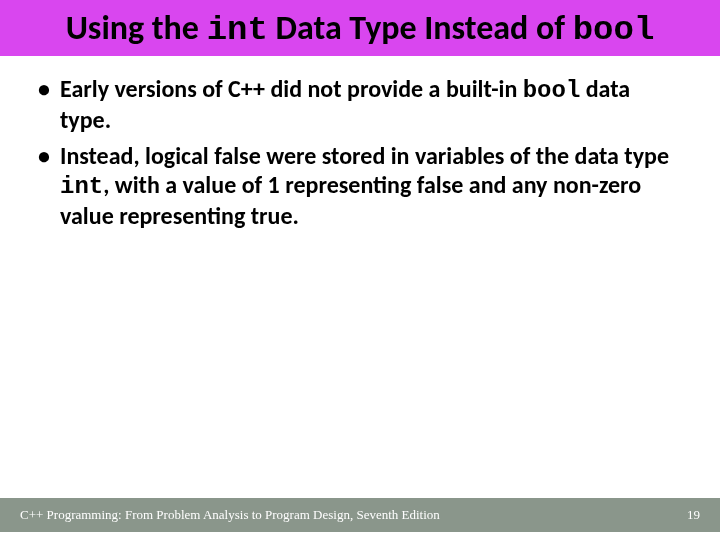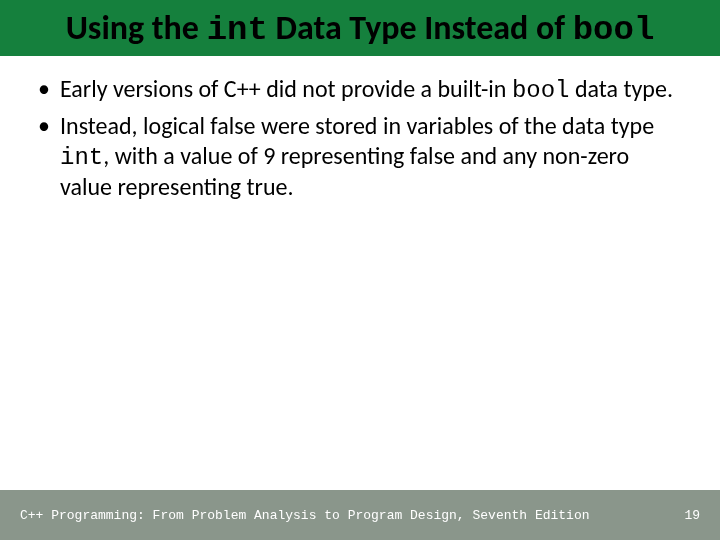--- a/index.html
+++ b/index.html
@@ -1,44 +1,44 @@
 <!DOCTYPE html>
 <html><head>
 <meta charset="utf-8">
 <style>
   * { margin: 0; padding: 0; box-sizing: border-box; }
   html, body { width: 720px; height: 540px; overflow: hidden; background: #fff; font-family: Calibri, Arial, sans-serif; }
   .slide { width: 720px; height: 540px; position: relative; display: flex; flex-direction: column; }
-  .title-band { background: #15803d; color: #000; padding: 8px 20px 6px 20px; text-align: center; }
+  .title-band { background: #d946ef; color: #000; padding: 8px 20px 6px 20px; text-align: center; }
   .title-band h1 { font-size: 34px; font-weight: 700; line-height: 1.15; }
   .code { font-family: "Courier New", Courier, monospace; }
-  .content { flex: 1; padding: 18px 34px 0 34px; }
+  .content { flex: 1; padding: 18px 34px 0 34px; font-weight: bold; }
   ul { list-style: none; }
   li { position: relative; padding-left: 26px; font-size: 24px; line-height: 1.22; color: #000; margin-bottom: 6px; }
   li::before { content: "•"; position: absolute; left: 4px; top: 0; font-size: 24px; }
-  .footer { background: #8a968b; color: #fff; display: flex; justify-content: space-between; align-items: center; padding: 6px 20px 6px 20px; font-family: Liberation Mono, monospace; font-size: 13px; position: absolute; bottom: 0; left: 0; right: 0; height: 50px; }
+  .footer { background: #8a968b; color: #fff; display: flex; justify-content: space-between; align-items: center; padding: 6px 20px 6px 20px; font-family: Liberation Serif, serif; font-size: 13px; position: absolute; bottom: 8px; left: 0; right: 0; height: 34px; }
 </style>
 </head>
 <body>
 
 <div class="slide">
 
   <div class="title-band">
     <h1>
       <span>Using the </span><span class="code">int</span><span> Data Type Instead of </span><span class="code">bool</span>
     </h1>
   </div>
 
   <div class="content">
     <ul>
       <li>
         <span>Early versions of C++ did not provide a built-in </span><span class="code">bool</span><span> data type.</span>
       </li>
       <li>
-        <span>Instead, logical false were stored in variables of the data type </span><span class="code">int</span><span>, with a value of 9 representing false and any non-zero value representing true.</span>
+        <span>Instead, logical false were stored in variables of the data type </span><span class="code">int</span><span>, with a value of 1 representing false and any non-zero value representing true.</span>
       </li>
     </ul>
   </div>
 
   <div class="footer">
     <span>C++ Programming: From Problem Analysis to Program Design, Seventh Edition</span>
     <span>19</span>
   </div>
 
 </div>

